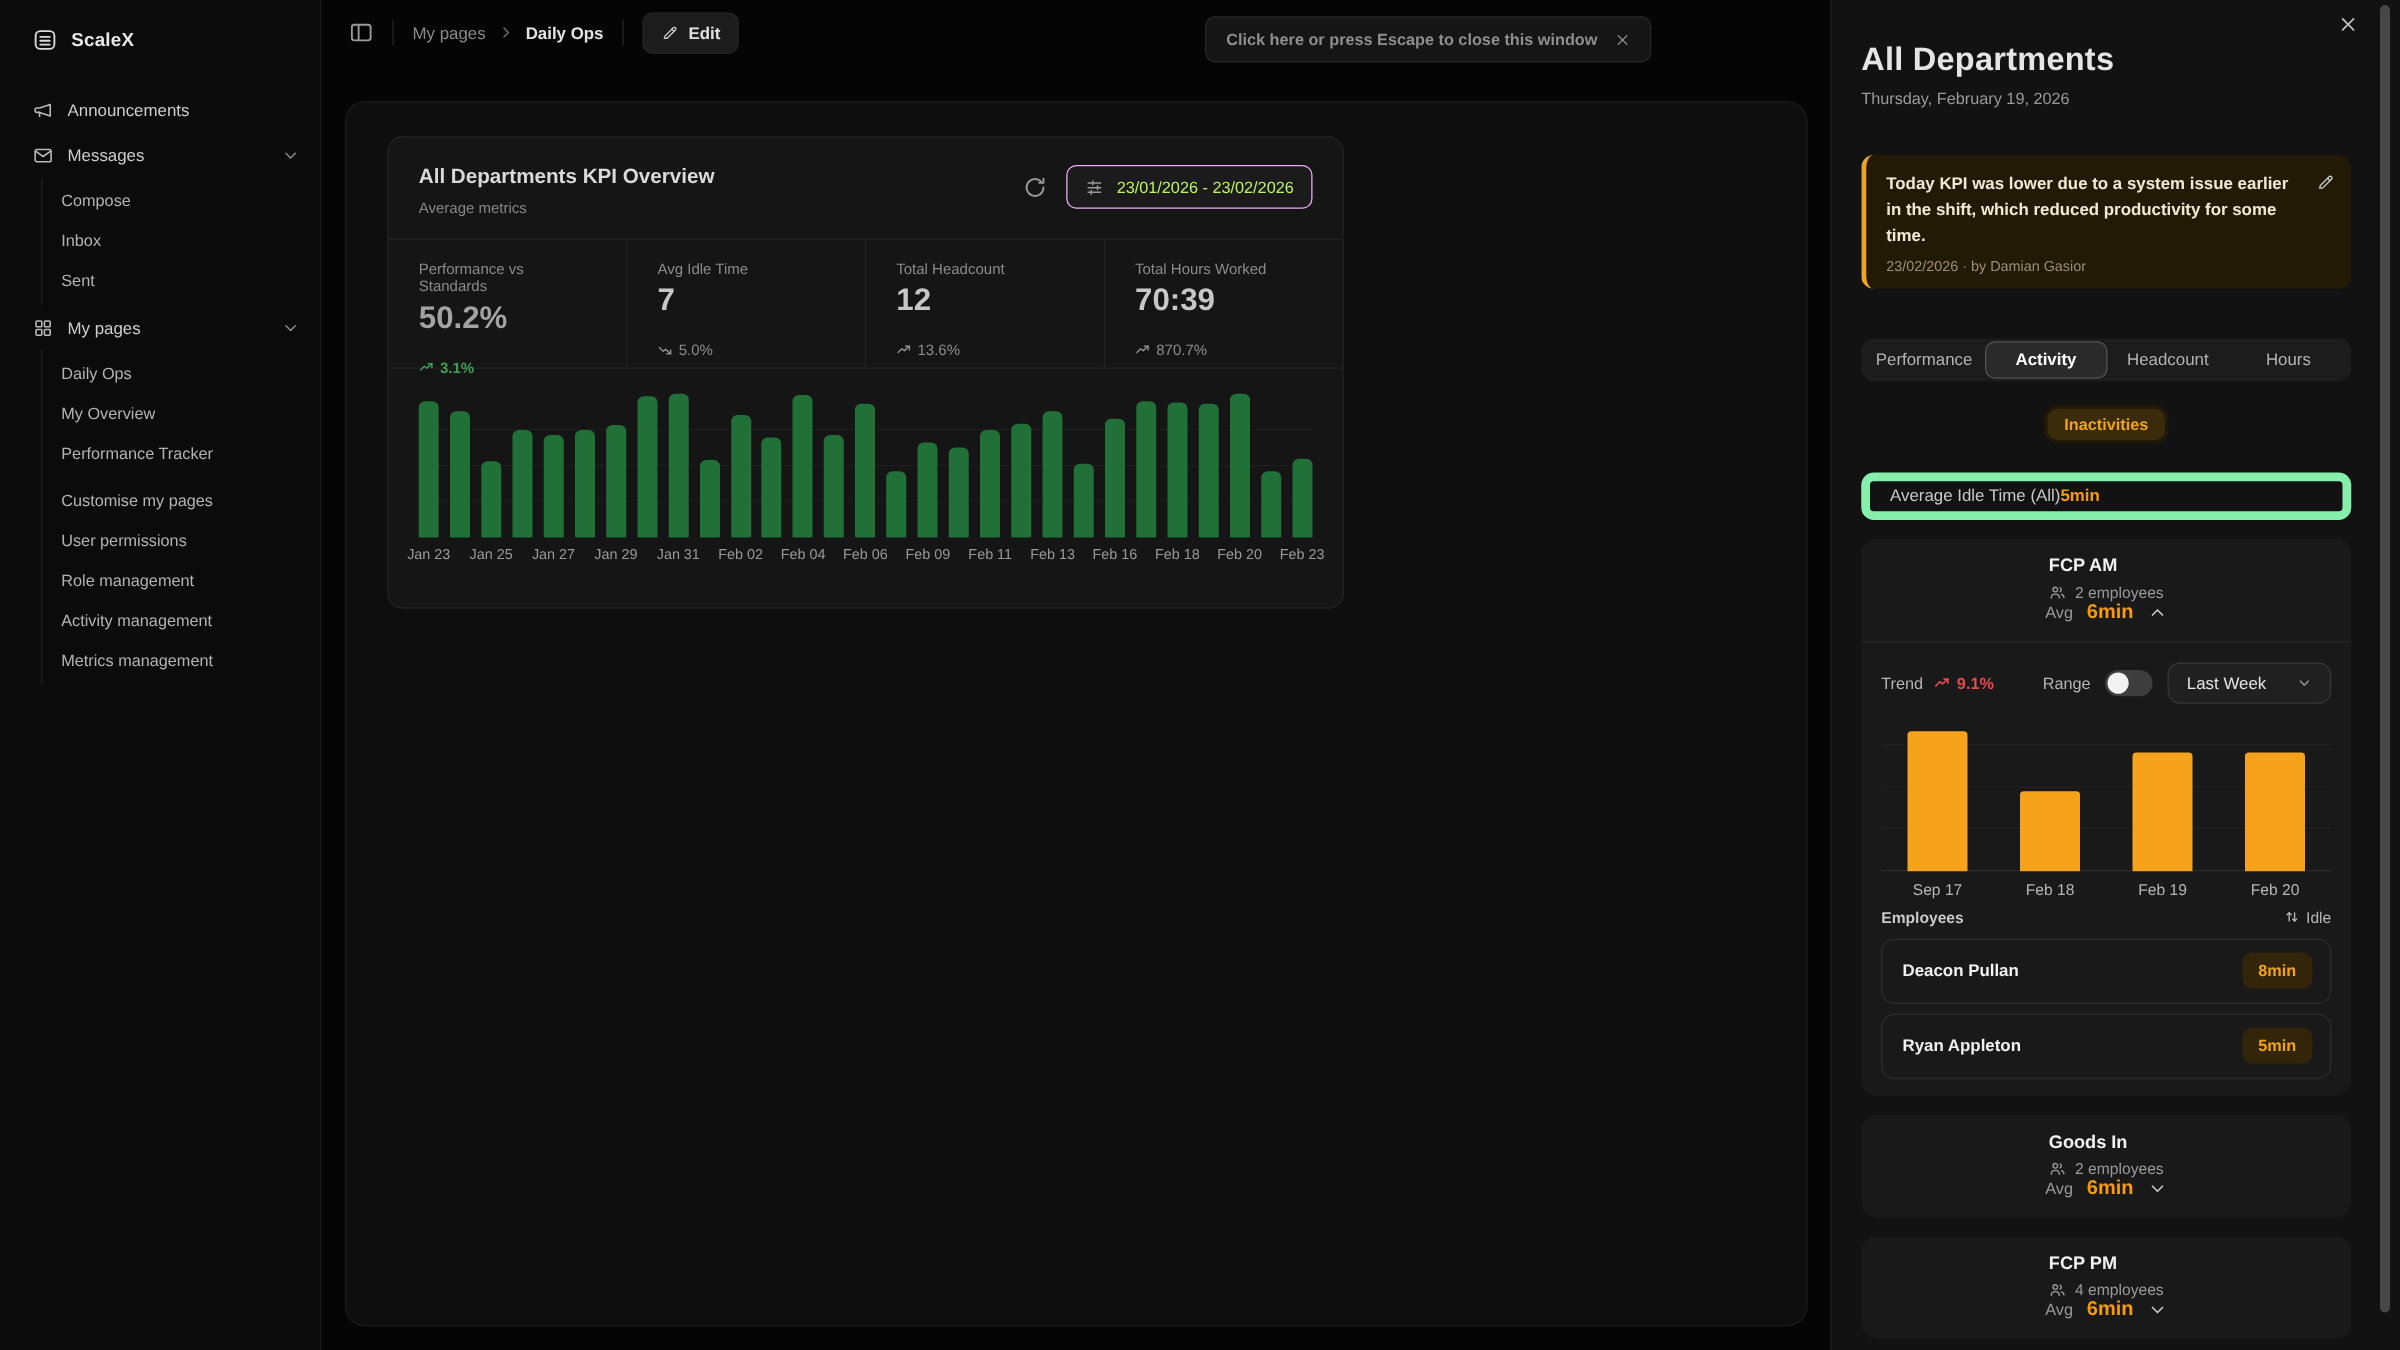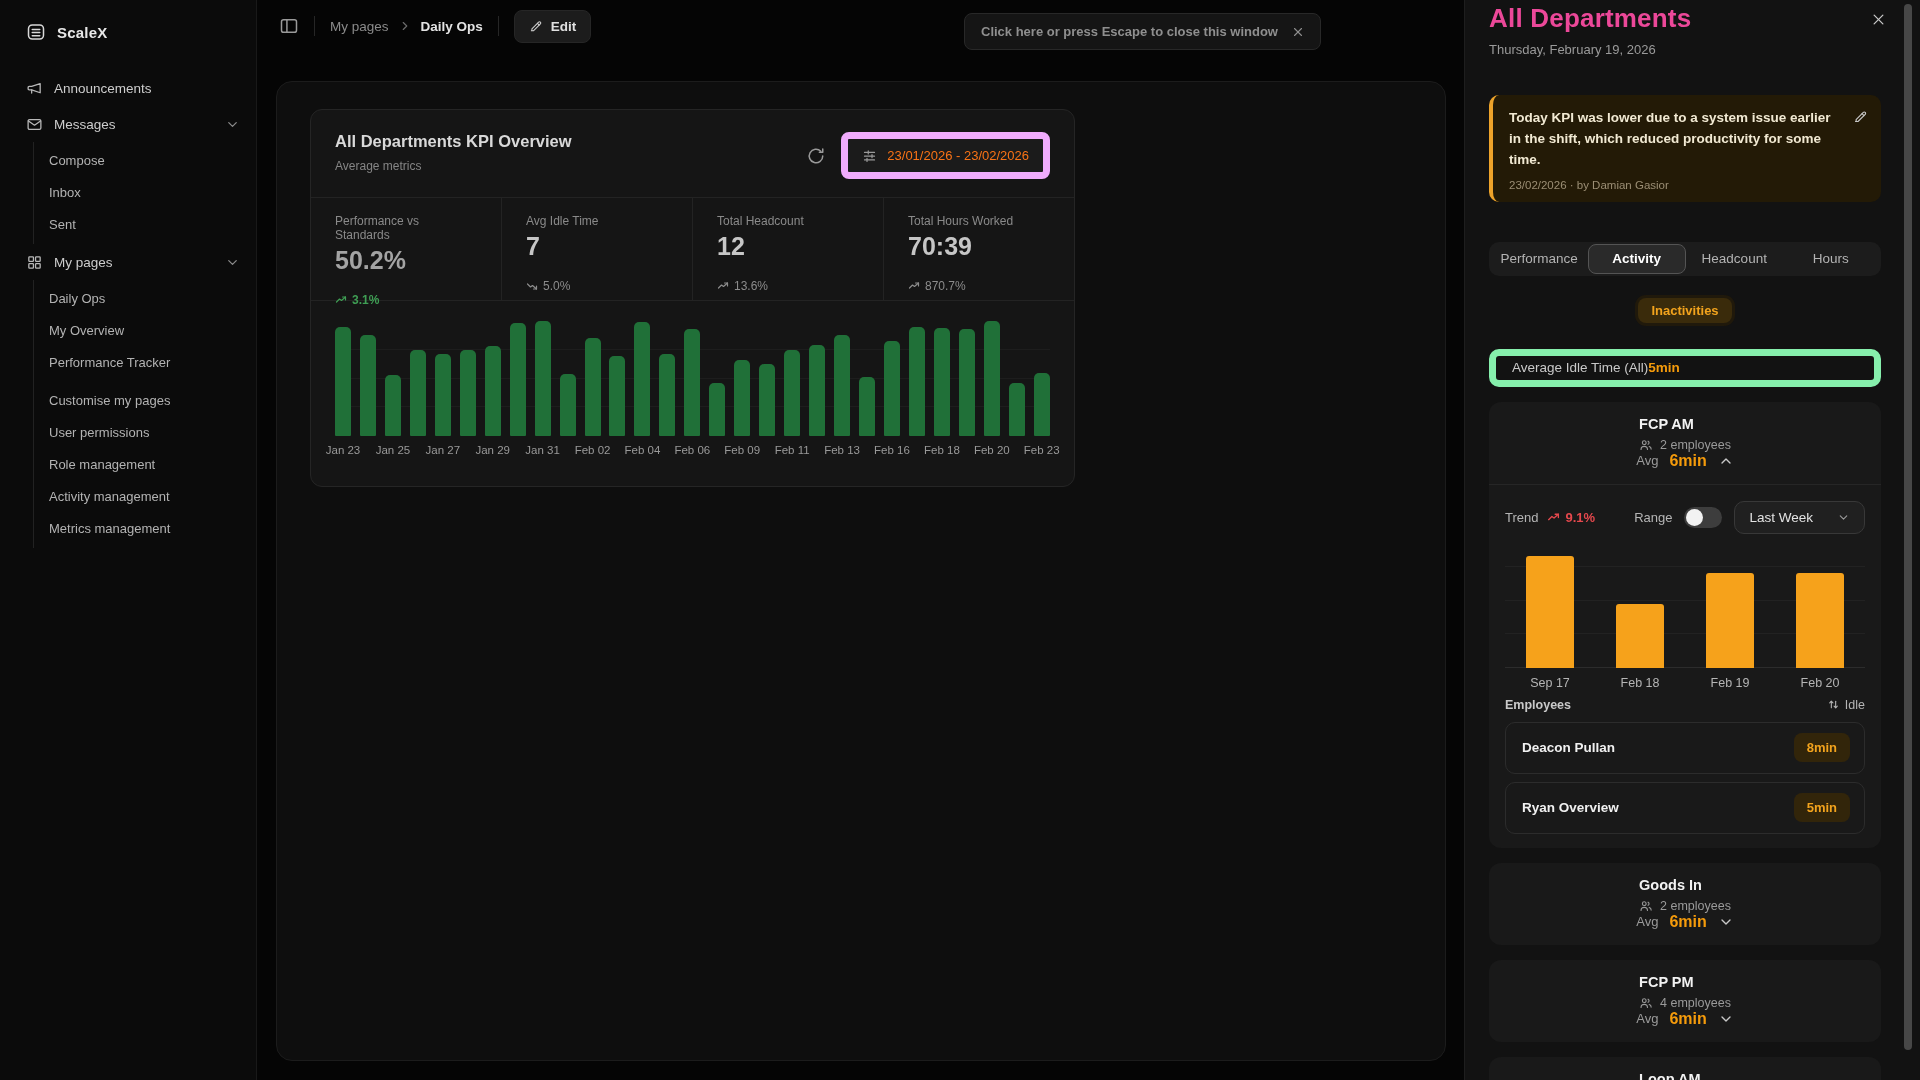--- a/index.html
+++ b/index.html
@@ -44,22 +44,22 @@
 
   
   .kpi-card { position:absolute; left:33px; top:27px; width:765px; height:378px;
     background:#151515; border:1px solid #252525; border-radius:12px; }
   .kpi-head { display:flex; align-items:flex-start; justify-content:space-between; padding:22px 24px 18px; }
   .kpi-title { font-size:16.5px; font-weight:700; color:#d9d9d9; }
   .kpi-sub { font-size:12px; color:#858585; margin-top:8px; }
   .kpi-head-right { display:flex; align-items:center; gap:16px; }
   .refresh-btn { width:18px; height:18px; color:#9a9a9a; cursor:pointer; }
   .daterange-btn { display:flex; align-items:center; gap:10px; padding:9px 14px;
-    background:#1b1b1b; border:7px solid #f0abfc; border-radius:8px; font-size:13px;
-    color:#f97316; cursor:pointer; }
+    background:#1b1b1b; border:1px solid #f0abfc; border-radius:8px; font-size:13px;
+    color:#bef264; cursor:pointer; }
   .daterange-btn .icon { width:15px; height:15px; color:#9a9a9a; }
 
   .tiles { display:flex; border-top:1px solid #232323; border-bottom:1px solid #232323; height:104px; }
   .tile { flex:1; padding:16px 24px; }
   .tile + .tile { border-left:1px solid #232323; }
   .tile-label { font-size:12px; color:#8a8a8a; }
   .tile-value { font-size:25px; font-weight:700; margin-top:4px; color:#c6c6c6; }
   .tile.neg .tile-value { color:#a3a3a3; }
   .tile-delta { display:flex; align-items:center; gap:5px; margin-top:18px; font-size:12px; color:#8c8c8c; }
   .tile-delta .icon { width:12px; height:12px; }
@@ -72,21 +72,21 @@
   .bar-slot { position:relative; width:16px; height:100%; display:flex; align-items:flex-end; justify-content:center; }
   .bar { width:100%; border-radius:5px 5px 1px 1px; }
   .bar-label { position:absolute; top:calc(100% + 8px); left:50%; transform:translateX(-50%);
     white-space:nowrap; font-size:11.5px; color:#999; }
 
   
   .panel { position:absolute; left:1464px; top:0; width:456px; height:1080px;
     background:#121212; border-left:1px solid #1e1e1e; padding:0 0 0 24px; }
   .panel-close { position:absolute; top:12px; right:34px; width:15px; height:15px; color:#c9c9c9; cursor:pointer; }
   .panel-inner { width:392px; }
-  .panel-title { margin-top:3px; font-size:26px; font-weight:700; color:#ec4899; letter-spacing:.2px; }
+  .panel-title { margin-top:32px; font-size:26px; font-weight:700; color:#e5e5e5; letter-spacing:.2px; }
   .panel-date { margin-top:8px; font-size:13px; color:#9a9a9a; }
 
   .note-card { position:relative; margin-top:38px; background:#231a06; border-left:4px solid #eda32a;
     border-radius:10px; padding:13px 44px 11px 16px; }
   .note-text { font-size:13.5px; line-height:1.55; color:#f1e9d2; font-weight:600; }
   .note-meta { margin-top:8px; font-size:11.5px; color:#9b8e74; }
   .note-pencil { position:absolute; top:14px; right:13px; width:15px; height:15px; color:#c9c9c9; cursor:pointer; }
 
   .tabs { margin-top:40px; height:34px; background:#1c1c1c; border-radius:10px; display:flex; padding:2px; }
   .tab { flex:1; display:flex; align-items:center; justify-content:center; font-size:13.5px;
@@ -614,21 +614,21 @@
             <span>Idle</span>
           </span>
         </div>
 
         <div class="emp-rows">
           <div class="emp-row">
             <span class="emp-name">Deacon Pullan</span>
             <span class="emp-badge">8min</span>
           </div>
           <div class="emp-row">
-            <span class="emp-name">Ryan Overview</span>
+            <span class="emp-name">Ryan Appleton</span>
             <span class="emp-badge">5min</span>
           </div>
         </div>
       </div>
     </div>
 
     <div class="dept-card">
       <div class="dept-head">
         <div>
           <div class="dept-name">Goods In</div>

